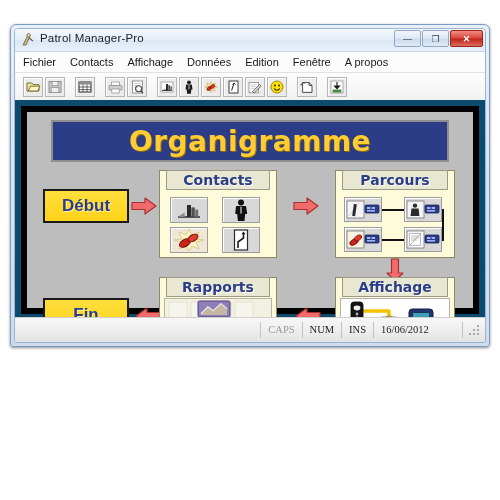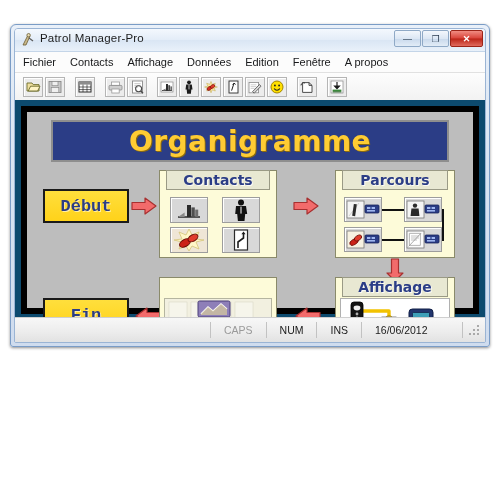--- a/index.html
+++ b/index.html
@@ -93,21 +93,21 @@
   }
 
   
   .ybox{
     position:absolute;width:86px;height:34px;
     background:linear-gradient(180deg,#ffdf3c 0%,#ffd21a 100%);
     border:2px solid #1a1a1a;box-sizing:border-box;
     display:flex;align-items:center;justify-content:center;
   }
   .ybox span{
-    font-family:Liberation Mono, monospace;
+    font-family:Liberation Sans, sans-serif;
     font-size:17px;font-weight:bold;color:#2b3d86;
     text-shadow:1px 1px 0 rgba(255,255,255,.6);
   }
   #box-debut{left:16px;top:77px;}
   #box-fin{left:16px;top:186px;}
 
   
   .group{
     position:absolute;
     background:#fdfbd9;border:1px solid #8a8a6a;box-sizing:border-box;
@@ -152,23 +152,24 @@
 
   
   #statusbar{
     position:absolute;left:0;right:0;bottom:0;height:24px;
     background:linear-gradient(180deg,#f7f7f7 0%,#ececec 60%,#e2e2e2 100%);
     border-top:1px solid #cfcfcf;
     display:flex;align-items:center;justify-content:flex-end;
     font-size:10.5px;color:#1b1b1b;
   }
   .sb-cell{
-    height:16px;line-height:16px;padding:0 13px;margin-right:-1px;
+    height:16px;line-height:16px;padding:0 7px;margin-right:-1px;
     border-left:1px solid #c2c2c2;border-right:1px solid #c2c2c2;
     white-space:nowrap;
+    font-family:Liberation Serif, serif;
   }
   .sb-cell.dim{color:#9a9a9a;}
   .sb-cell.date{min-width:74px;}
   .sb-cell.time{min-width:70px;}
   #grip{width:16px;height:16px;margin:0 3px 0 4px;position:relative;}
   #grip i{position:absolute;background:#a9a9a9;width:2px;height:2px;display:block;}
 </style>
 </head>
 <body>
 
@@ -468,20 +469,23 @@
               <rect x="19" y="5" width="14" height="8" rx="1" fill="#2b3d86" stroke="#16245c" stroke-width=".8"></rect>
               <rect x="21" y="7" width="3.4" height="2" fill="#9fb6ee"></rect>
               <rect x="25.6" y="7" width="3.4" height="2" fill="#9fb6ee"></rect>
               <rect x="21" y="10" width="8" height="1.6" fill="#9fb6ee"></rect>
             </svg>
           </span>
         </div>
       </div>
 
       <div class="group" id="grp-rapports">
+        <div class="group-title">
+          <span>Rapports</span>
+        </div>
         <div class="collage">
 
           <svg width="108" height="46" viewBox="0 0 108 46" style="position:absolute;left:0;top:0;opacity:.35;">
             <rect x="4" y="3" width="18" height="22" fill="#ffffff" stroke="#b9b9a6" stroke-width=".7"></rect>
             <rect x="26" y="3" width="18" height="22" fill="#ffffff" stroke="#b9b9a6" stroke-width=".7"></rect>
             <rect x="48" y="3" width="18" height="22" fill="#ffffff" stroke="#b9b9a6" stroke-width=".7"></rect>
             <rect x="70" y="3" width="18" height="22" fill="#ffffff" stroke="#b9b9a6" stroke-width=".7"></rect>
             <rect x="4" y="27" width="18" height="16" fill="#ffffff" stroke="#b9b9a6" stroke-width=".7"></rect>
             <rect x="26" y="27" width="18" height="16" fill="#ffffff" stroke="#b9b9a6" stroke-width=".7"></rect>
             <rect x="48" y="27" width="18" height="16" fill="#ffffff" stroke="#b9b9a6" stroke-width=".7"></rect>

